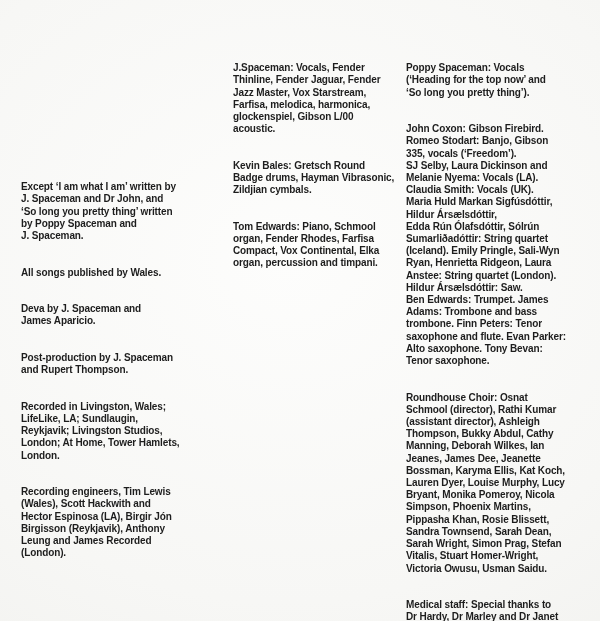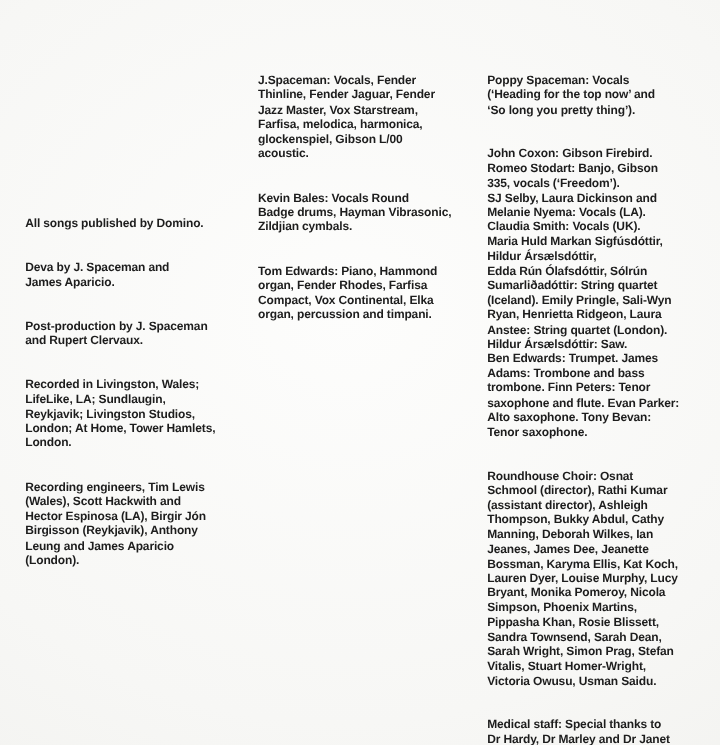--- a/index.html
+++ b/index.html
@@ -23,60 +23,65 @@
     font-size: 10px;
     line-height: 12.2px;
     letter-spacing: -0.12px;
     white-space: pre-line;
   }
   .col p {
     margin: 0 0 12.2px 0;
     padding: 0;
   }
   .col-left   { left: 21px;  top: 169px; width: 192px; }
-  .col-middle { left: 215px; top: 50px;  width: 196px; }
+  .col-middle { left: 233px; top: 50px;  width: 196px; }
   .col-right  { left: 406px; top: 50px;  width: 196px; }
 </style>
 </head>
 <body>
 
 <div class="page">
 
   <div class="col col-left">
-    <p>All songs published by Domino.</p>
+    <p>Except ‘I am what I am’ written by
+J. Spaceman and Dr John, and
+‘So long you pretty thing’ written
+by Poppy Spaceman and
+J. Spaceman.</p>
+    <p>All songs published by Wales.</p>
     <p>Deva by J. Spaceman and
 James Aparicio.</p>
     <p>Post-production by J. Spaceman
-and Rupert Clervaux.</p>
+and Rupert Thompson.</p>
     <p>Recorded in Livingston, Wales;
 LifeLike, LA; Sundlaugin,
 Reykjavik; Livingston Studios,
 London; At Home, Tower Hamlets,
 London.</p>
     <p>Recording engineers, Tim Lewis
 (Wales), Scott Hackwith and
 Hector Espinosa (LA), Birgir Jón
 Birgisson (Reykjavik), Anthony
-Leung and James Aparicio
+Leung and James Recorded
 (London).</p>
     
     
   </div>
 
   <div class="col col-middle">
     <p>J.Spaceman: Vocals, Fender
 Thinline, Fender Jaguar, Fender
 Jazz Master, Vox Starstream,
 Farfisa, melodica, harmonica,
 glockenspiel, Gibson L/00
 acoustic.</p>
-    <p>Kevin Bales: Vocals Round
+    <p>Kevin Bales: Gretsch Round
 Badge drums, Hayman Vibrasonic,
 Zildjian cymbals.</p>
-    <p>Tom Edwards: Piano, Hammond
+    <p>Tom Edwards: Piano, Schmool
 organ, Fender Rhodes, Farfisa
 Compact, Vox Continental, Elka
 organ, percussion and timpani.</p>
   </div>
 
   <div class="col col-right">
     <p>Poppy Spaceman: Vocals
 (‘Heading for the top now’ and
 ‘So long you pretty thing’).</p>
     <p>John Coxon: Gibson Firebird.

